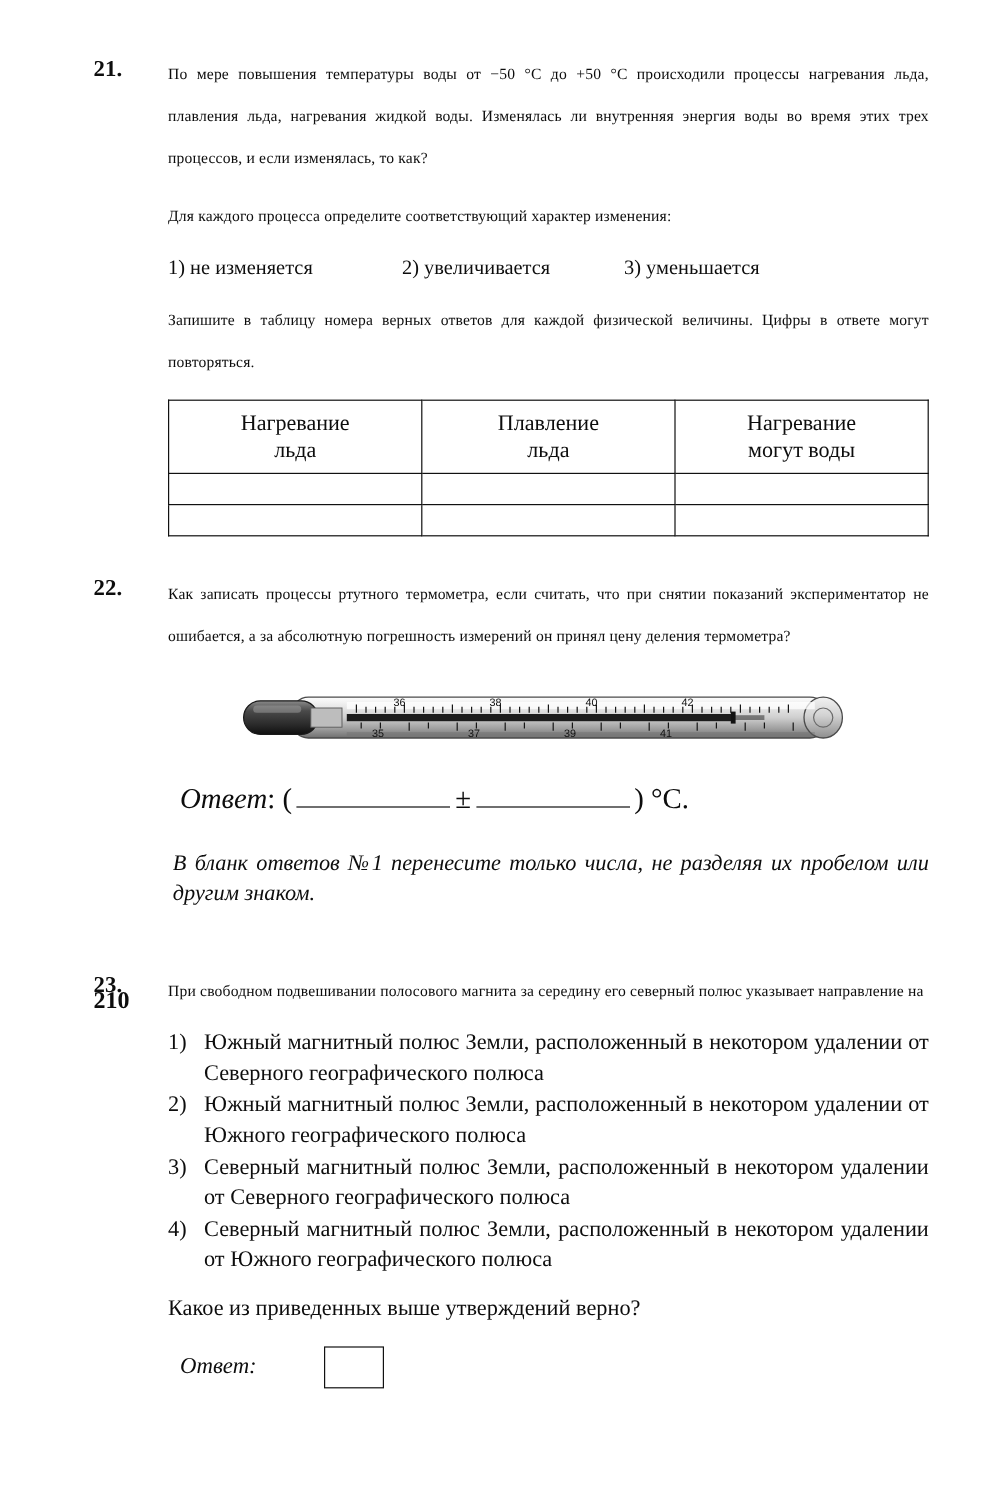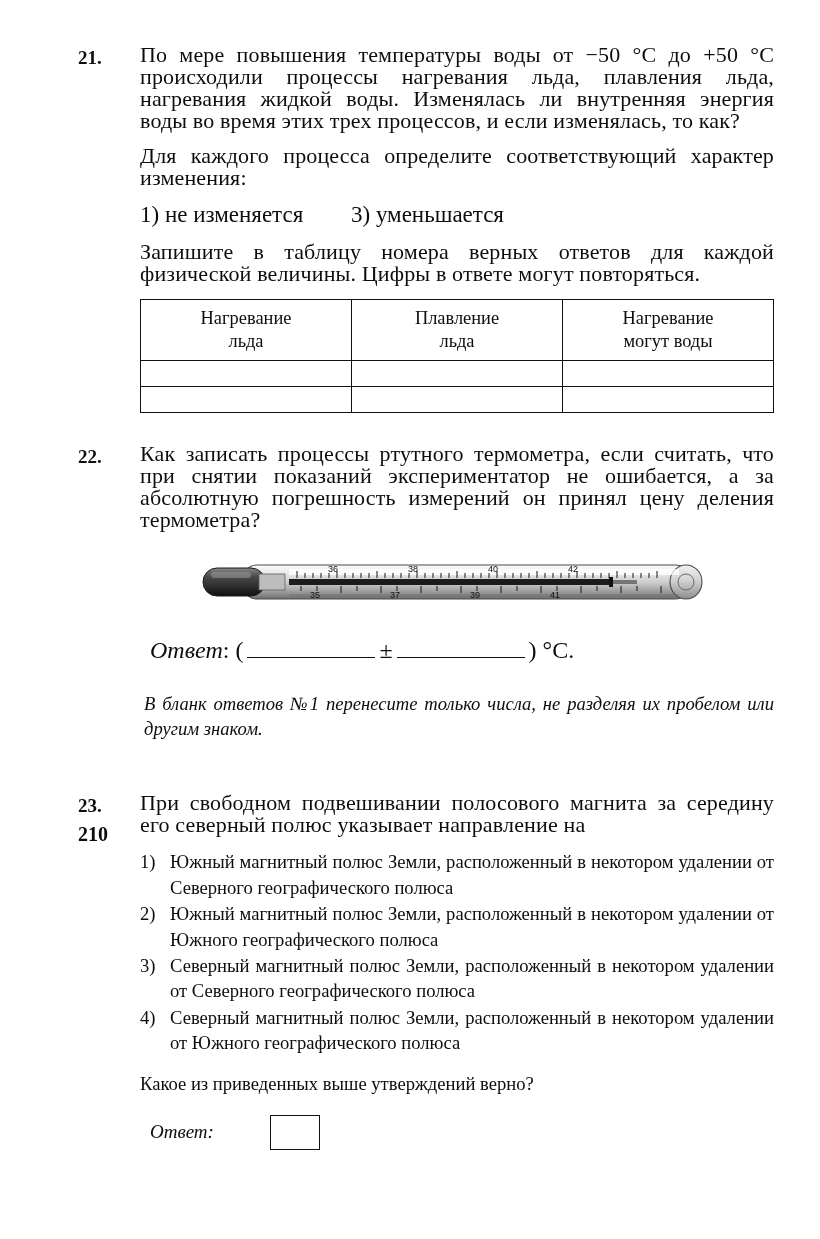--- a/index.html
+++ b/index.html
@@ -37,37 +37,37 @@
     font-size: 19px;
     line-height: 25.5px;
     padding-top: 1px;
     font-family: "Liberation Serif", serif;
   }
   .task-body {
     flex: 1 1 auto;
     min-width: 0;
   }
   .para {
-    font-size: 22px;
-    line-height: 22px;
+    font-size: 13px;
+    line-height: 35px;
     text-align: justify;
     text-justify: inter-word;
     letter-spacing: 0.15px;
     margin: 0;
   }
   .para + .para {
     margin-top: 13px;
   }
   .nowrap-last > :last-child { }
 
   
   .inline-variants {
     display: flex;
-    gap: 16px;
-    font-size: 23px;
+    gap: 0;
+    font-size: 17px;
     line-height: 25.6px;
     margin-top: 13px;
   }
   .inline-variants .v1 { width: 195px; }
   .inline-variants .v2 { width: 185px; }
 
   
   table.answer-table {
     border-collapse: collapse;
     width: 100%;
@@ -198,20 +198,21 @@
 <div class="page">
 
   <div class="task">
     <div class="task-num">21.</div>
     <div class="task-body">
       <p class="para">По мере повышения температуры воды от −50 °С до +50 °С происходили процессы нагревания льда, плавления льда, нагревания жидкой воды. Изменялась ли внутренняя энергия воды во время этих трех процессов, и если изменялась, то как?</p>
       <p class="para">Для каждого процесса определите соответствующий характер изменения:</p>
 
       <div class="inline-variants">
         <span class="v1">1) не изменяется</span>
+        <span class="v2">2) увеличивается</span>
         <span class="v3">3) уменьшается</span>
       </div>
 
       <p class="para" style="margin-top:13px;">Запишите в таблицу номера верных ответов для каждой физической величины. Цифры в ответе могут повторяться.</p>
 
       <table class="answer-table">
         <thead>
           <tr>
             <th>
               <span>Нагревание</span><br>

